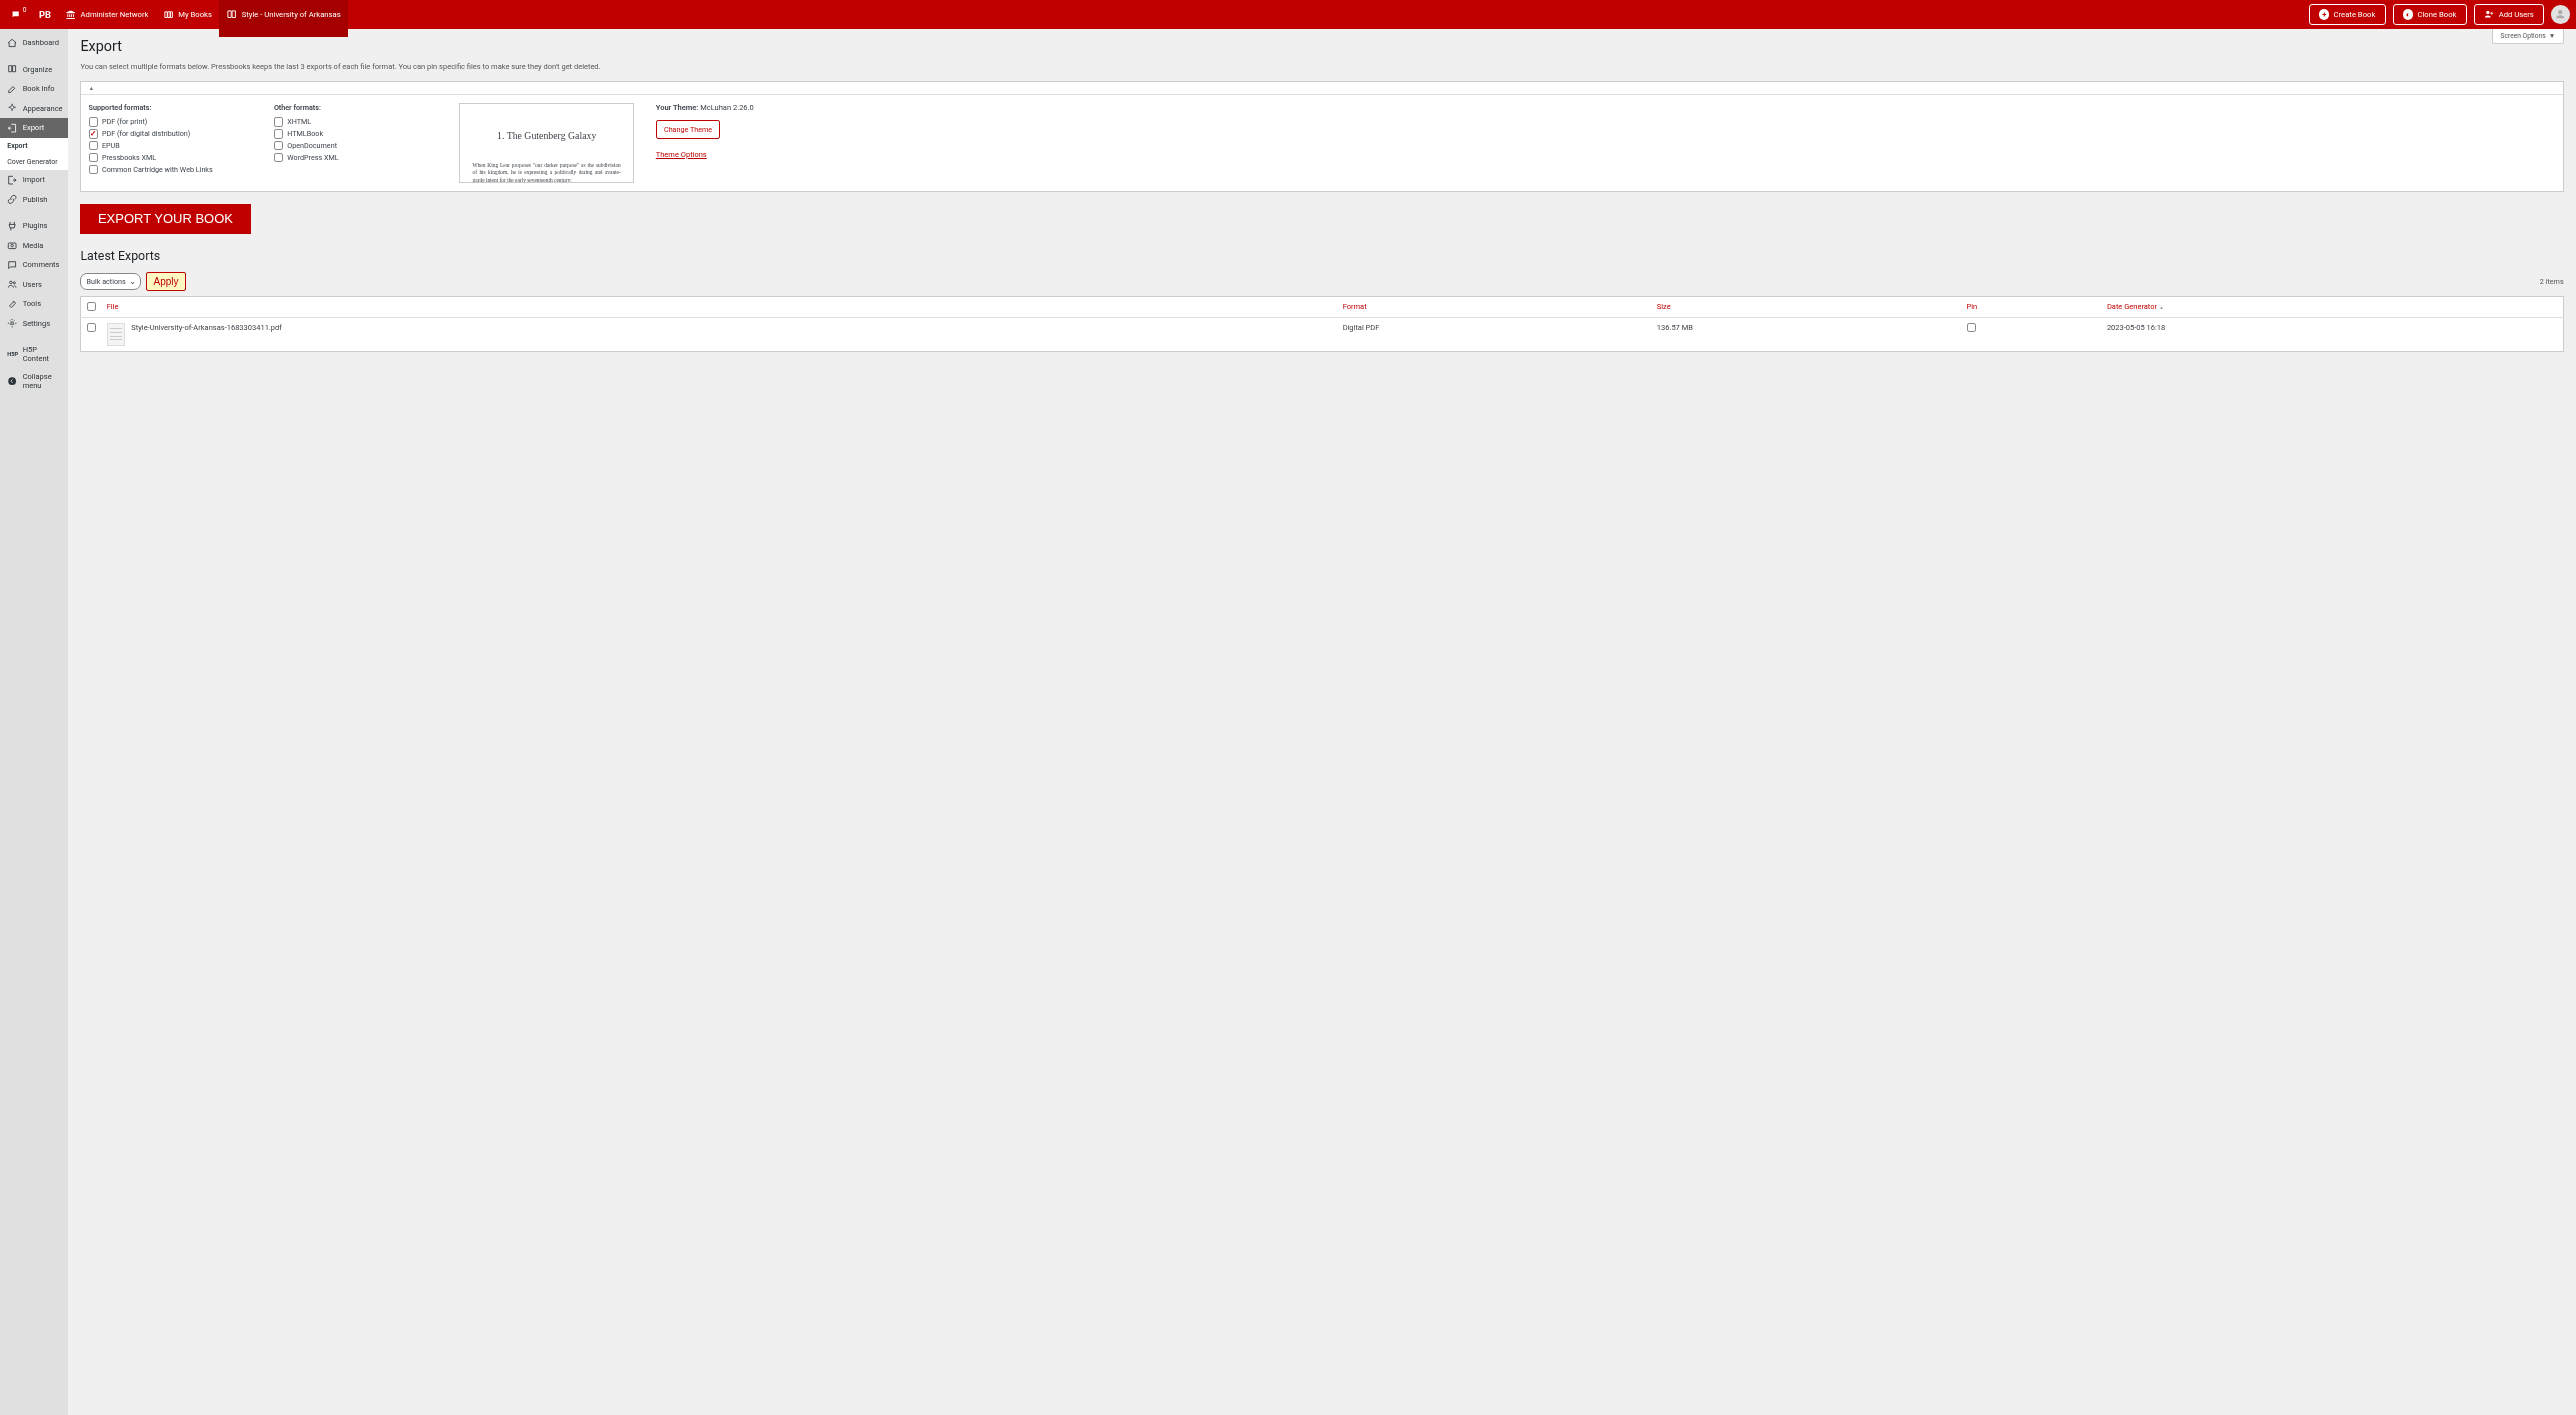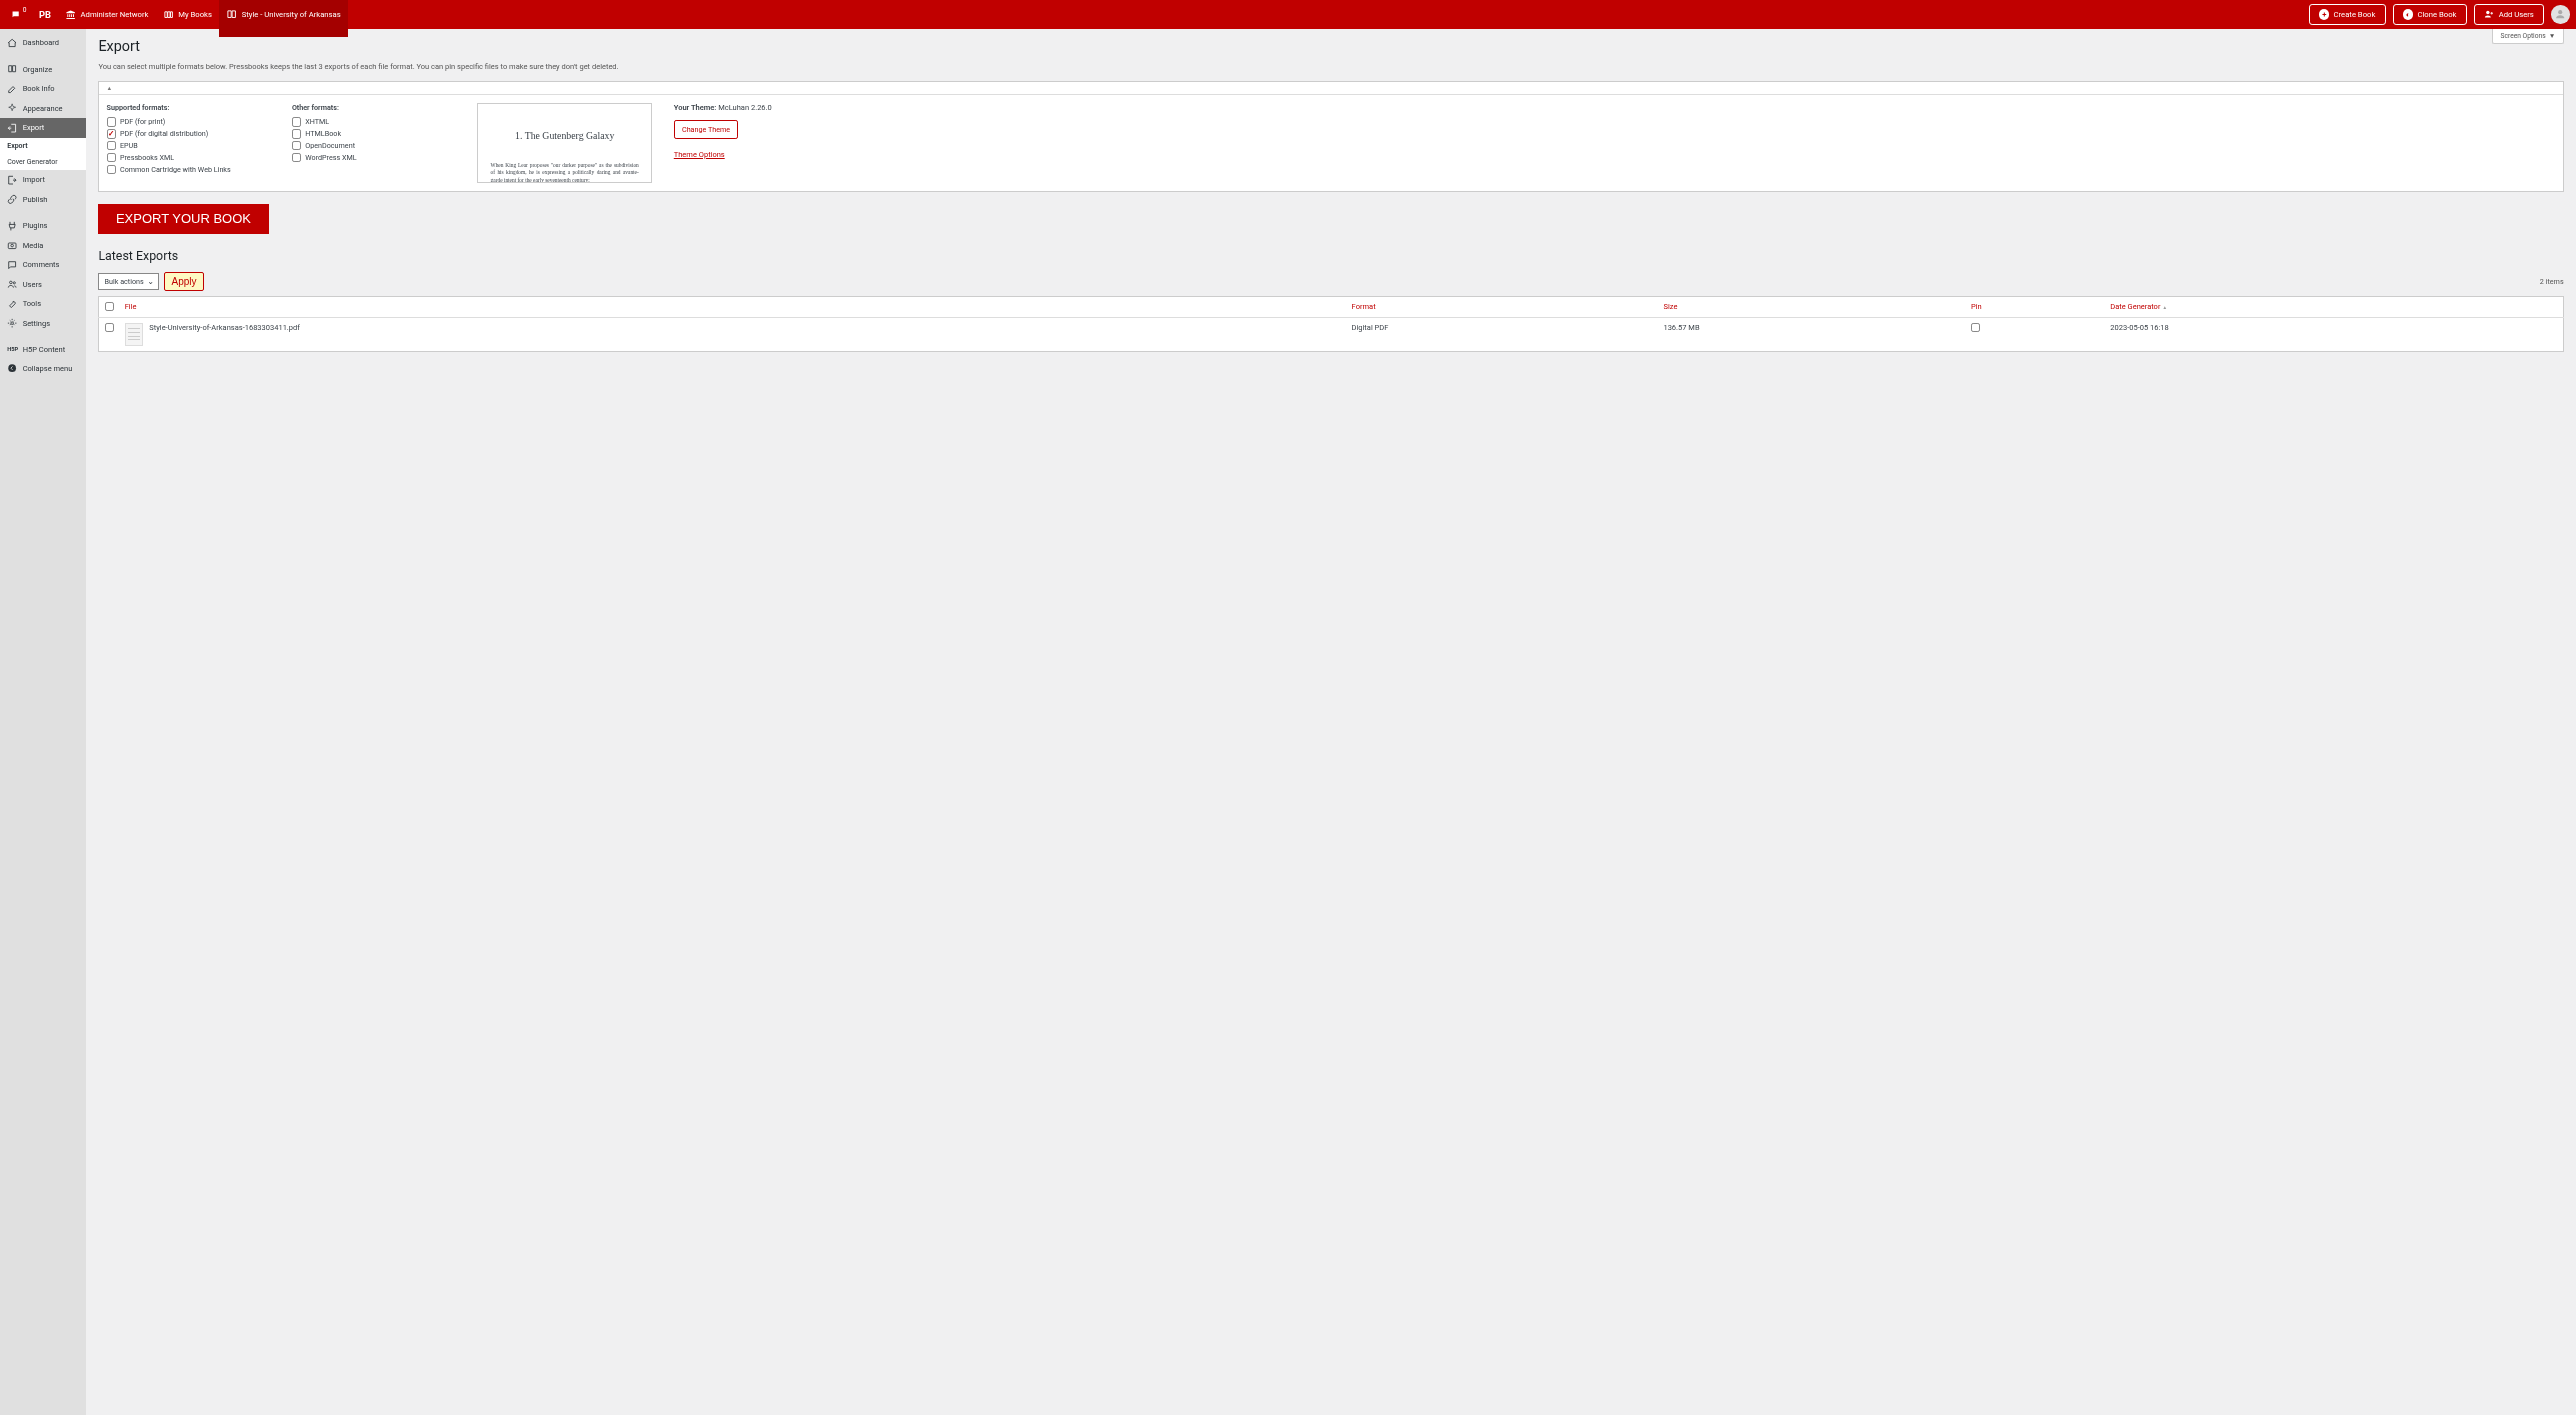--- a/index.html
+++ b/index.html
@@ -12,21 +12,21 @@
 .topbar-icon { width: 11.3px; height: 11.3px; fill: #fff; }
 .topbar-icon.small { width: 9.3px; height: 9.3px; }
 .topbar-right { margin-left: auto; display: flex; align-items: center; gap: 7.2px; }
 .topbar-btn { display: flex; align-items: center; gap: 4.1px; border: 1px solid #fff; border-radius: 3.1px; padding: 4.1px 9.3px; color: #fff; font-size: 7.7px; cursor: pointer; }
 .topbar-btn-icon { width: 10.3px; height: 10.3px; background: #fff; border-radius: 50%; display: flex; align-items: center; justify-content: center; color: #c00000; font-weight: bold; }
 .avatar { width: 18.5px; height: 18.5px; border-radius: 50%; background: #e2e2e2; display: flex; align-items: center; justify-content: center; }
 .notif { display: flex; align-items: center; gap: 2.1px; padding: 0 5.2px; }
 .notif-count { font-size: 6.7px; position: relative; top: -4.1px; }
 
 .layout { display: flex; }
-.sidebar { width: 86px; background: #e0e0e0; min-height: calc(100vh - 29px); padding-top: 4.1px; }
+.sidebar { width: 68px; background: #e0e0e0; min-height: calc(100vh - 29px); padding-top: 4.1px; }
 .side-item { display: flex; align-items: center; gap: 5.2px; padding: 4.6px 7.2px; cursor: pointer; font-size: 7.5px; color: #2c3338; }
 .side-item.active { background: #666; color: #fff; position: relative; }
 .side-item.active::after { content: ''; position: absolute; right: -4.1px; top: 50%; transform: translateY(-50%); border: 4.1px solid transparent; border-left-color: #666; }
 .side-sub { background: #fff; }
 .side-sub-item { padding: 4.1px 7.2px; font-size: 7px; cursor: pointer; color: #2c3338; }
 .side-sub-item.bold { font-weight: 600; }
 .side-icon { width: 10.3px; height: 10.3px; fill: currentColor; flex-shrink: 0; }
 .side-gap { height: 7.2px; }
 
 .main { flex: 1; padding: 0 12.4px 12.4px 12.4px; position: relative; }
@@ -51,21 +51,21 @@
 .theme-col { flex: 1; padding-left: 11.3px; }
 .theme-label { font-size: 7.5px; margin-bottom: 8.2px; }
 .theme-label strong { font-weight: 600; }
 .change-theme-btn { border: 0.5px solid #c00000; color: #c00000; background: #fff; padding: 3.6px 7.2px; border-radius: 2.1px; cursor: pointer; font-size: 7.2px; margin-bottom: 11.3px; display: inline-block; }
 .theme-link { color: #c00000; text-decoration: underline; cursor: pointer; font-size: 7.5px; display: inline-block; }
 
 .export-btn { background: #c00000; color: #fff; border: none; padding: 7.7px 17.5px; font-size: 13px; font-weight: 500; cursor: pointer; margin-bottom: 14.4px; }
 
 h2 { font-size: 12.4px; font-weight: 400; color: #1d2327; margin-bottom: 8.2px; }
 .table-tools { display: flex; align-items: center; gap: 5.2px; margin-bottom: 5.2px; }
-.bulk-select { border: 0.5px solid #888; border-radius: 0; padding: 3.1px 14.4px 3.1px 5.2px; background: #fff; cursor: pointer; position: relative; font-size: 7.2px; }
+.bulk-select { border: 0.5px solid #888; border-radius: 7px; padding: 3.1px 14.4px 3.1px 5.2px; background: #fff; cursor: pointer; position: relative; font-size: 7.2px; }
 .bulk-select::after { content: '⌄'; position: absolute; right: 4.1px; top: 2.1px; font-size: 8.2px; }
 .apply-btn { border: 0.5px solid #c00000; color: #c00000; background: #fef9c3; padding: 3.1px 6.2px; border-radius: 2px; cursor: pointer; font-size: 10px; }
 .items-count { margin-left: auto; color: #555; font-size: 7.2px; }
 
 table { width: 100%; border-collapse: collapse; background: #fff; border: 0.5px solid #ccc; }
 th { text-align: left; padding: 5.2px 5.2px; color: #c00000; font-weight: 400; border-bottom: 0.5px solid #ddd; font-size: 7.5px; cursor: pointer; }
 th.check-col { width: 20.6px; }
 td { padding: 5.2px 5.2px; vertical-align: top; font-size: 7.5px; }
 .file-cell { display: flex; gap: 6.2px; align-items: flex-start; }
 .file-thumb { width: 18.5px; height: 23px; background: #f4f4f4; border: 0.5px solid #ddd; display: flex; flex-direction: column; justify-content: space-around; padding: 3.1px 2.6px; }

